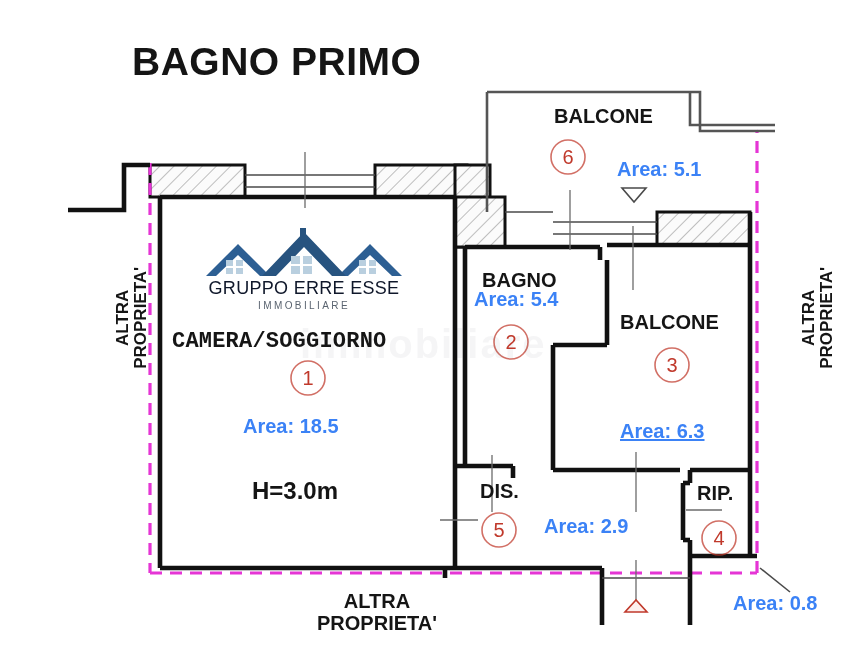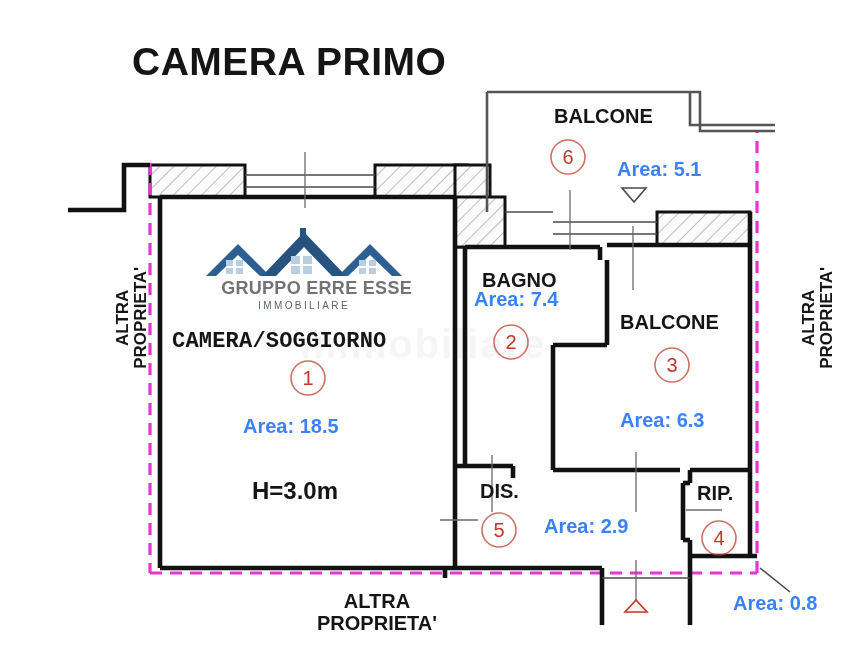--- a/index.html
+++ b/index.html
@@ -55,21 +55,21 @@
   #label-camera   { left: 172px; top: 331px; font-size: 22px; font-family: Liberation Mono, monospace; }
   #label-height   { left: 252px; top: 479px; font-size: 24px; }
   #label-bagno    { left: 482px; top: 270px; }
   #label-cucinino { left: 620px; top: 312px; }
   #label-balcone  { left: 514px; top: 106px; margin-left: 40px; }
   #label-dis      { left: 480px; top: 481px; }
   #label-rip      { left: 697px; top: 483px; }
 
   #area-1 { left: 243px; top: 416px; }
   #area-2 { left: 474px; top: 289px; }
-  #area-3 { left: 620px; top: 410px; }
+  #area-3 { left: 620px; top: 421px; text-decoration: underline; }
   #area-4 { left: 733px; top: 593px; }
   #area-5 { left: 544px; top: 516px; }
   #area-6 { left: 617px; top: 159px; }
 
   .side-label {
     position: absolute;
     font-family: "Liberation Sans", sans-serif;
     font-weight: bold;
     font-size: 17px;
     color: #151515;
@@ -113,23 +113,23 @@
     position: absolute;
     left: 196px;
     top: 218px;
     width: 216px;
     height: 92px;
   }
   #logo-svg { width: 216px; height: 62px; display: block; }
   #logo-name {
     font-family: "Liberation Sans", sans-serif;
     font-size: 18px;
-    font-weight: bold;
-    color: #737373;
-    text-align: right;
+    font-weight: normal;
+    color: #0f172a;
+    text-align: center;
     letter-spacing: 0.3px;
     margin-top: -2px;
   }
   #logo-sub {
     font-family: "Liberation Sans", sans-serif;
     font-size: 10px;
     color: #5a6470;
     text-align: center;
     letter-spacing: 2.4px;
     margin-top: 1px;
@@ -275,21 +275,21 @@
     <g fill="none" stroke="#c0392b" stroke-width="1.6" opacity="0.72">
       <circle cx="308" cy="378" r="17"></circle>
       <circle cx="511" cy="342" r="17"></circle>
       <circle cx="672" cy="365" r="17"></circle>
       <circle cx="719" cy="538" r="17"></circle>
       <circle cx="499" cy="530" r="17"></circle>
       <circle cx="568" cy="157" r="17"></circle>
     </g>
   </svg>
 
-  <div class="txt" id="plan-title">CAMERA PRIMO</div>
+  <div class="txt" id="plan-title">BAGNO PRIMO</div>
 
   <div id="watermark">immobiliare</div>
 
   <div id="logo-wrap">
     <svg id="logo-svg" viewBox="0 0 216 62">
       <path d="M10,58 L42,26 L74,58 L64,58 L42,37 L20,58 Z" fill="#2d5f93"></path>
       <path d="M142,58 L174,26 L206,58 L196,58 L174,37 L152,58 Z" fill="#2d5f93"></path>
       <path d="M66,58 L108,14 L150,58 L136,58 L108,29 L80,58 Z" fill="#27537f"></path>
       <rect x="104" y="10" width="6" height="14" fill="#27537f"></rect>
       <rect x="30" y="42" width="7" height="6" fill="#b9cfdf"></rect>
@@ -311,21 +311,21 @@
 
   <div class="txt room-name" id="label-camera">CAMERA/SOGGIORNO</div>
   <div class="txt" id="label-height">H=3.0m</div>
   <div class="txt small-room-name" id="label-bagno">BAGNO</div>
   <div class="txt small-room-name" id="label-cucinino">BALCONE</div>
   <div class="txt small-room-name" id="label-balcone">BALCONE</div>
   <div class="txt small-room-name" id="label-dis">DIS.</div>
   <div class="txt small-room-name" id="label-rip">RIP.</div>
 
   <div class="txt area-label red" id="area-1">Area: 18.5</div>
-  <div class="txt area-label red" id="area-2">Area: 7.4</div>
+  <div class="txt area-label red" id="area-2">Area: 5.4</div>
   <div class="txt area-label red" id="area-3">Area: 6.3</div>
   <div class="txt area-label red" id="area-4">Area: 0.8</div>
   <div class="txt area-label red" id="area-5">Area: 2.9</div>
   <div class="txt area-label red" id="area-6">Area: 5.1</div>
 
   <div class="marker-num" style="left:291px; top:361px;">1</div>
   <div class="marker-num" style="left:494px; top:325px;">2</div>
   <div class="marker-num" style="left:655px; top:348px;">3</div>
   <div class="marker-num" style="left:702px; top:521px;">4</div>
   <div class="marker-num" style="left:482px; top:513px;">5</div>

